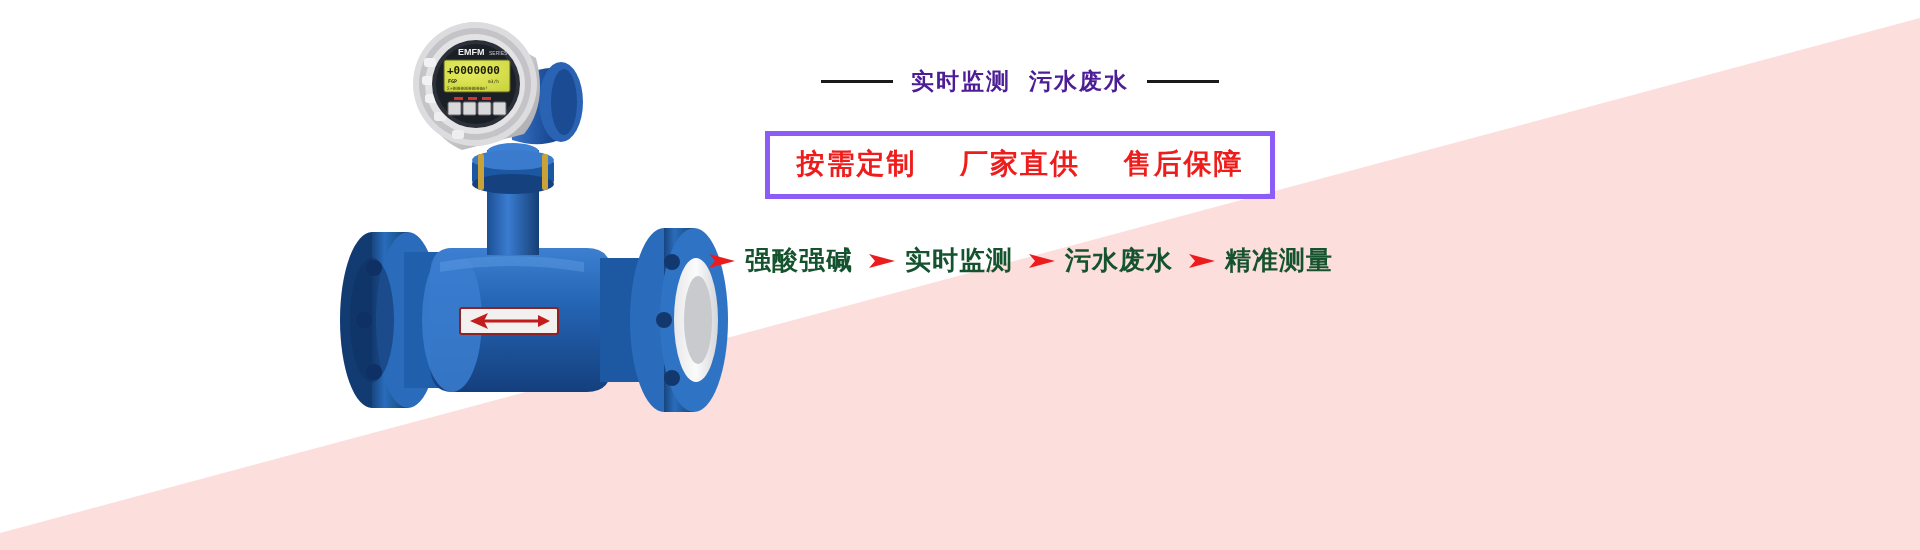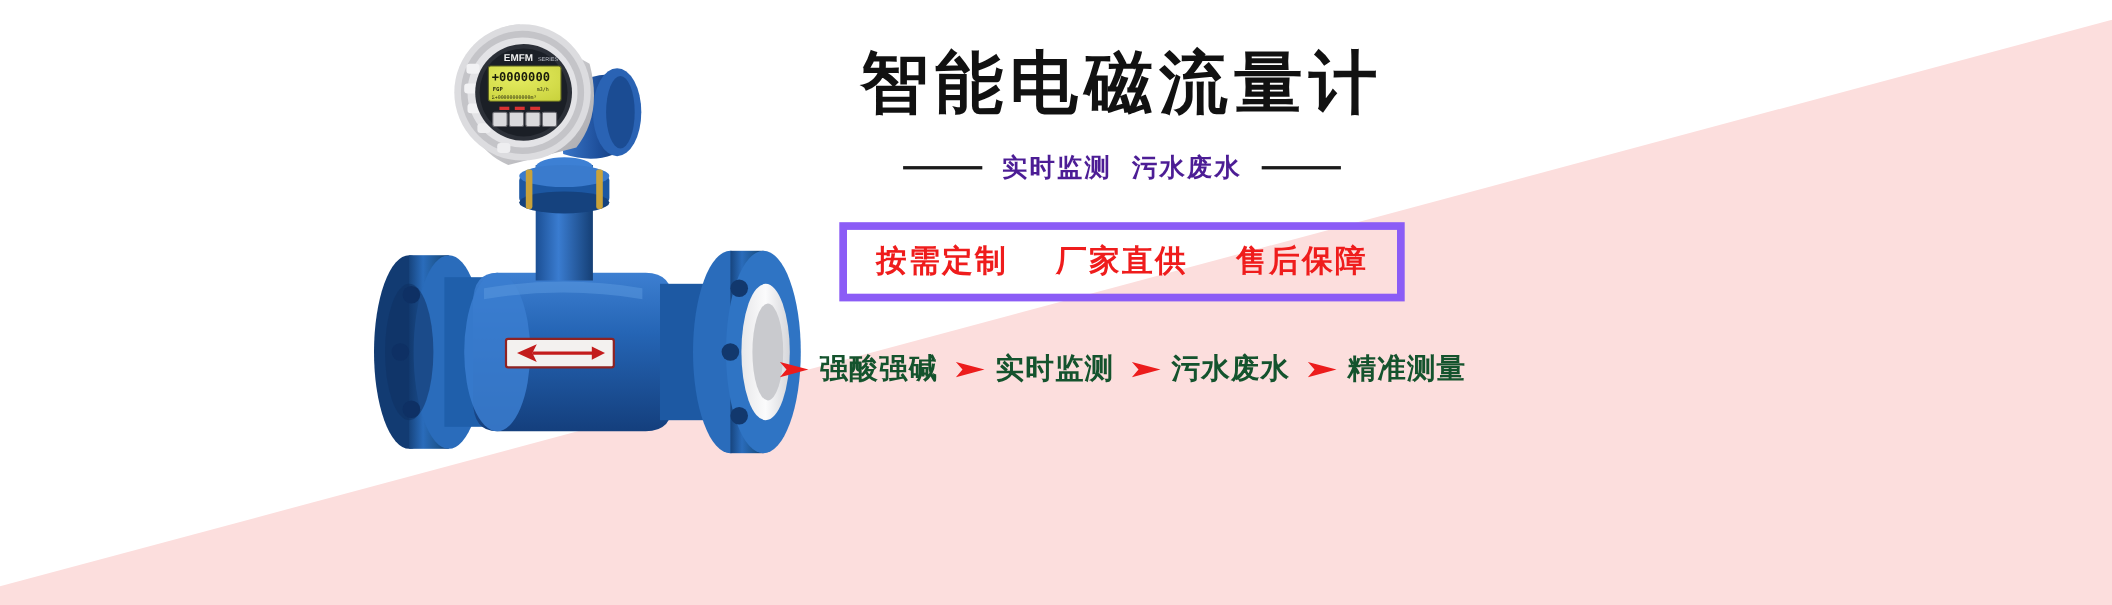--- a/index.html
+++ b/index.html
@@ -36,21 +36,21 @@
     gap:18px; margin-top:26px;
   }
   .rule { width:72px; height:3px; background:#1a1a1a; flex:none; }
   .subtitle {
     font-size:23px; font-weight:bold; color:#4c1d95;
     letter-spacing:2px; white-space:nowrap;
   }
 
   .promo-wrap { display:flex; justify-content:center; margin-top:34px; }
   .promo-box {
-    border:7px solid #8b5cf6; padding:9px 26px 11px 26px;
+    border:5px solid #8b5cf6; padding:9px 26px 11px 26px;
     font-size:28px; font-weight:bold; color:#ef1c1c;
     letter-spacing:2px; white-space:nowrap; background:transparent;
   }
   .promo-box .gap { display:inline-block; width:24px; }
 
   .features {
     display:flex; align-items:center; justify-content:center;
     gap:14px; margin-top:44px; white-space:nowrap;
   }
   .feature { display:flex; align-items:center; gap:8px; }
@@ -205,21 +205,20 @@
             <rect x="166" y="102" width="13" height="13" rx="1.5" fill="#d9d9dc" stroke="#6a6a70"></rect>
             <rect x="181" y="102" width="13" height="13" rx="1.5" fill="#d9d9dc" stroke="#6a6a70"></rect>
           </g>
         </g>
       </g>
     </svg>
   </div>
 
   <div class="copy">
 
-    <h1 class="title">智能电磁流量计</h1>
 
     <div class="subtitle-row">
       <span class="rule"></span>
       <span class="subtitle">实时监测</span>
       <span class="subtitle">污水废水</span>
       <span class="rule"></span>
     </div>
 
     <div class="promo-wrap">
       <div class="promo-box">

